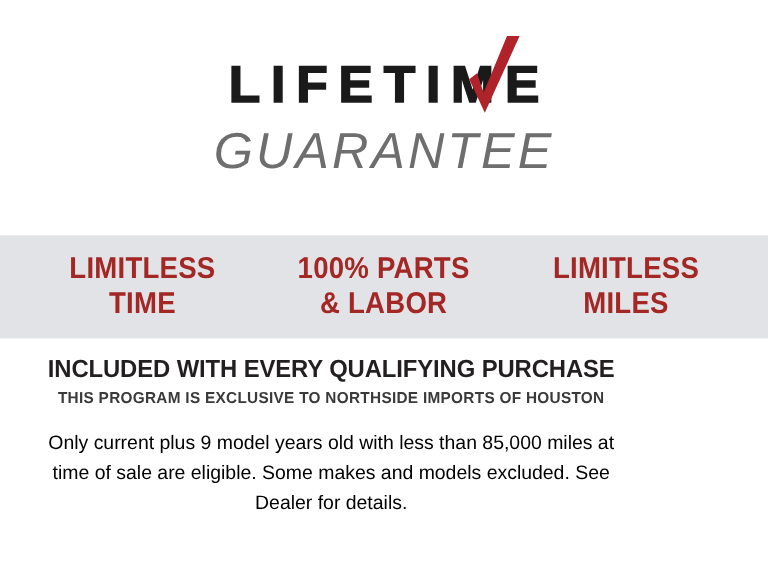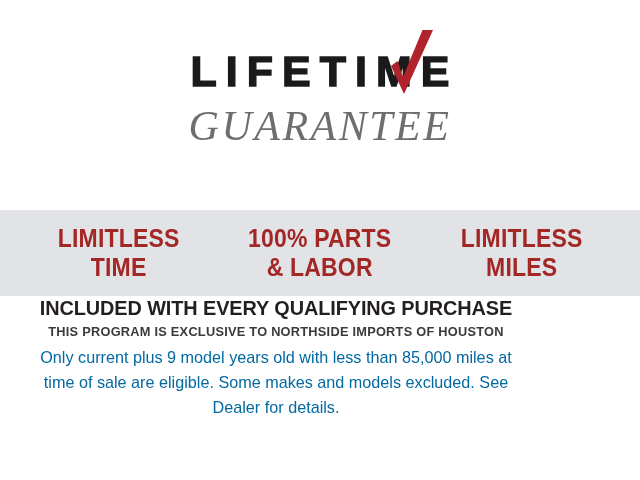--- a/index.html
+++ b/index.html
@@ -52,21 +52,21 @@
     height: 72px;
     pointer-events: none;
   }
   .guarantee-wrap {
     width: 640px;
     text-align: center;
     margin-top: 7px;
   }
   .guarantee {
     display: inline-block;
-    font-family: Liberation Serif, serif;
+    font-family: Liberation Sans, sans-serif;
     font-style: italic;
     font-weight: normal;
     font-size: 42px;
     letter-spacing: 2.5px;
     color: #6e6e6e;
     line-height: 46px;
   }
 
   
   .band {
@@ -74,21 +74,20 @@
     left: 0;
     top: 196px;
     width: 640px;
     height: 86px;
     background: #e2e3e6;
     display: flex;
     align-items: center;
     justify-content: space-between;
     box-sizing: border-box;
     padding: 0 18px;
-    margin-top: 14px;
   }
   .band-col {
     flex: 1 1 0;
     text-align: center;
     color: #a32725;
     font-family: "Liberation Sans", sans-serif;
     font-weight: bold;
     font-size: 25px;
     line-height: 29px;
     letter-spacing: 0.2px;
@@ -122,23 +121,23 @@
     letter-spacing: 0.25px;
     color: #3a3a3a;
     line-height: 18px;
     margin-top: 3px;
     transform: scaleX(0.97);
   }
   .finepr {
     font-family: "Liberation Sans", sans-serif;
     font-weight: normal;
     font-size: 16.2px;
-    color: #0369a1;
+    color: #000000;
     line-height: 25px;
-    margin-top: 4px;
+    margin-top: 16px;
     padding: 0 26px;
   }
 </style>
 </head>
 <body>
 
 <div id="ad">
 
   <div class="logo-block">
 

